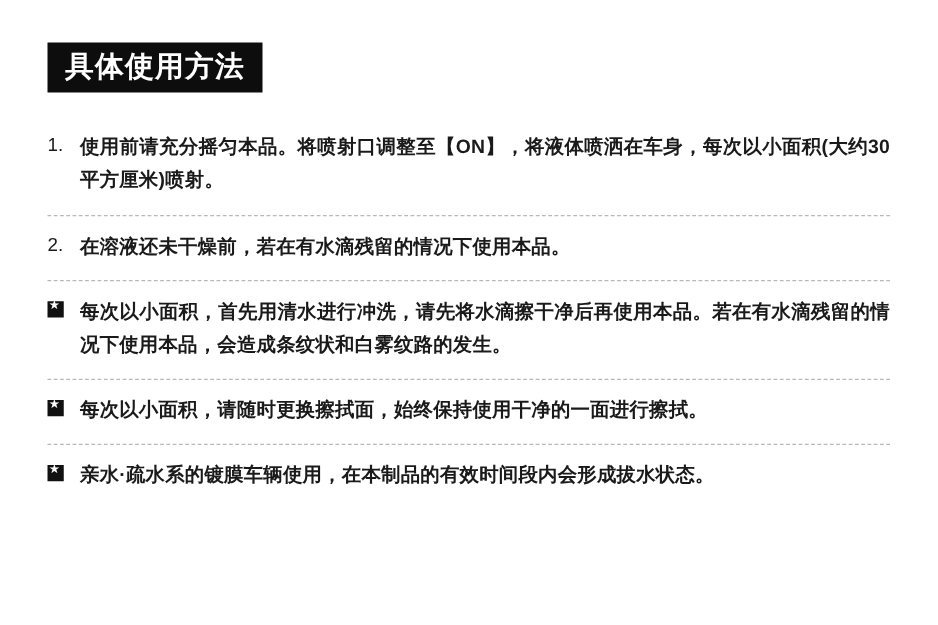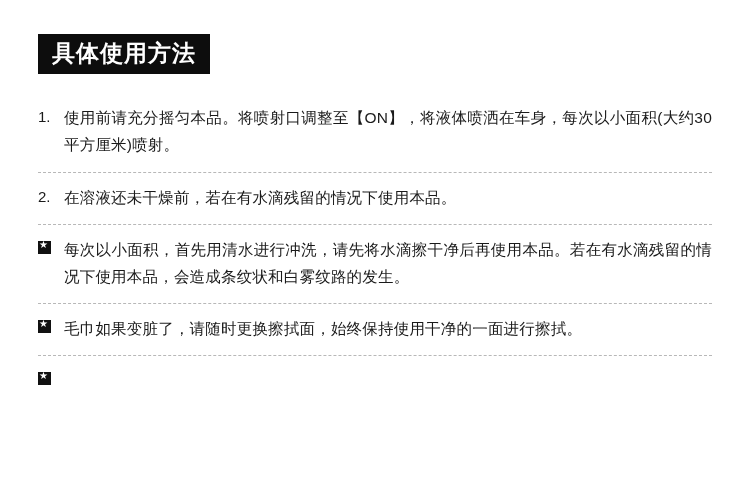--- a/index.html
+++ b/index.html
@@ -73,20 +73,21 @@
     left: 1px;
     top: -3px;
     color: #ffffff;
     font-size: 10px;
     line-height: 14px;
   }
   .text {
     flex: 1 1 auto;
     text-align: justify;
     letter-spacing: 0.2px;
+    font-weight: bold;
   }
   .divider {
     border-top: 1px dashed #b8b8b8;
     height: 0;
     margin: 7px 0 9px 0;
   }
 </style>
 </head>
 <body>
 
@@ -114,23 +115,24 @@
 
     <div class="item">
       <div class="marker sq"><span class="sqbox"></span></div>
       <div class="text">每次以小面积，首先用清水进行冲洗，请先将水滴擦干净后再使用本品。若在有水滴残留的情况下使用本品，会造成条纹状和白雾纹路的发生。</div>
     </div>
 
     <div class="divider"></div>
 
     <div class="item">
       <div class="marker sq"><span class="sqbox"></span></div>
-      <div class="text">毛巾如果变脏了，请随时更换擦拭面，始终保持使用干净的一面进行擦拭。</div>
+      <div class="text">每次以小面积，请随时更换擦拭面，始终保持使用干净的一面进行擦拭。</div>
     </div>
 
     <div class="divider"></div>
 
     <div class="item">
       <div class="marker sq"><span class="sqbox"></span></div>
+      <div class="text">亲水·疏水系的镀膜车辆使用，在本制品的有效时间段内会形成拔水状态。</div>
     </div>
 
   </div>
 </div>
 
 </body></html>

